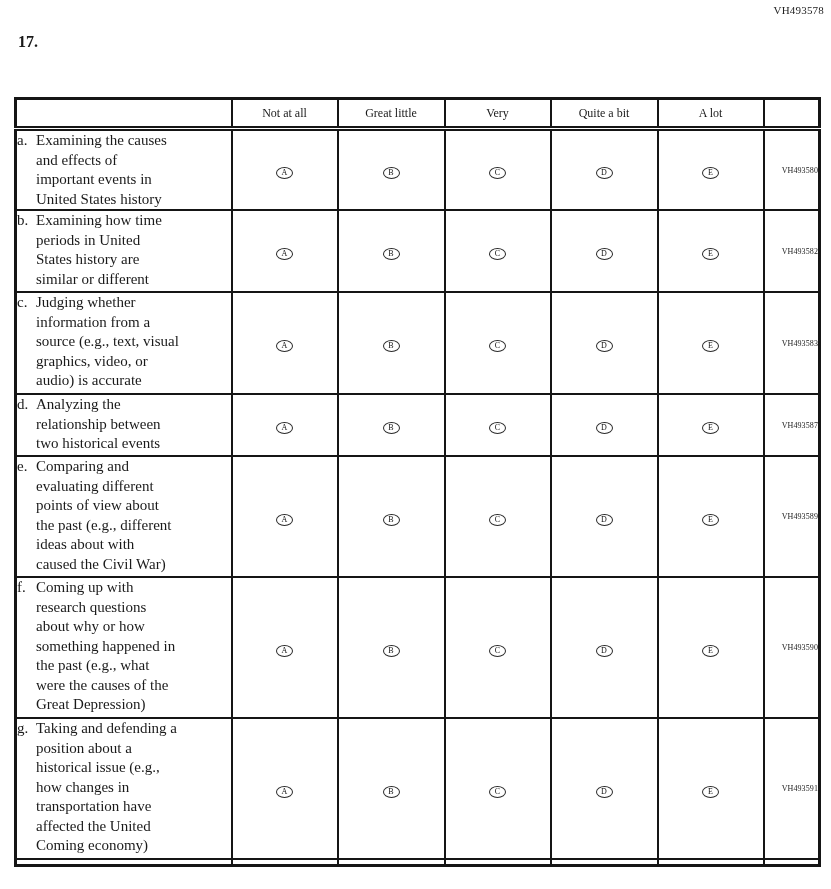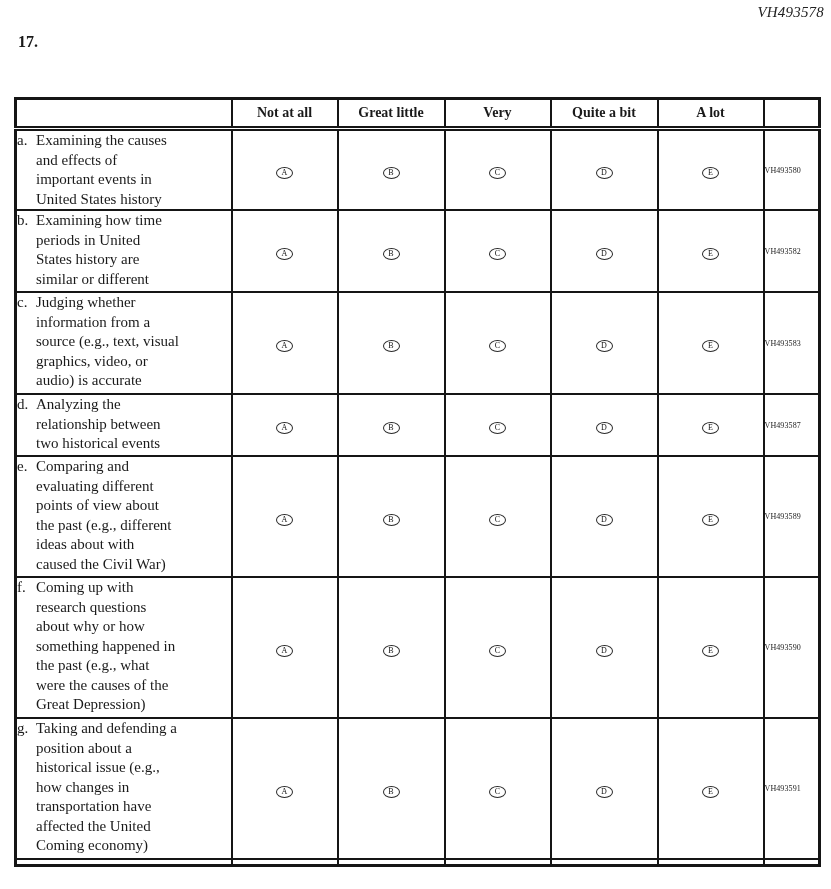--- a/index.html
+++ b/index.html
@@ -7,24 +7,23 @@
     width: 831px; height: 889px;
     background: #ffffff;
     overflow: hidden;
     position: relative;
     font-family: "Liberation Serif", serif;
     color: #1a1a1a;
   }
   .page-code {
     position: absolute;
     top: 4px; right: 7px;
-    font-size: 15px;
+    font-size: 11px;
     letter-spacing: 0.2px;
     color: #222;
-    font-style: italic;
   }
   .question {
     position: absolute;
     left: 18px; top: 30px;
     width: 760px;
     display: flex;
     font-size: 16px;
     line-height: 23px;
     justify-content: space-between;
   }
@@ -43,22 +42,22 @@
     border-collapse: collapse;
     table-layout: fixed;
     border: 3px solid #151515;
   }
   .matrix th, .matrix td {
     border: 2px solid #151515;
     padding: 0;
   }
   .matrix thead th {
     height: 30px;
-    font-size: 14px;
-    font-weight: bold;
+    font-size: 12px;
+    font-weight: normal;
     text-align: center;
     vertical-align: middle;
     border-bottom: 5px double #151515;
   }
   .label-cell {
     vertical-align: top;
     font-size: 15px;
     line-height: 19.5px;
     padding: 2px 2px 0 4px;
   }
@@ -79,21 +78,21 @@
     cursor: pointer;
     background: #fff;
   }
   .bubble span {
     font-size: 8px;
     line-height: 1;
     color: #111;
     font-family: "Liberation Serif", serif;
   }
   .code-cell {
-    text-align: left;
+    text-align: right;
     vertical-align: middle;
     font-size: 8px;
     color: #222;
     letter-spacing: 0.1px;
   }
   tr.stub td {
     height: 6px;
     border-bottom: none;
   }
 </style>

